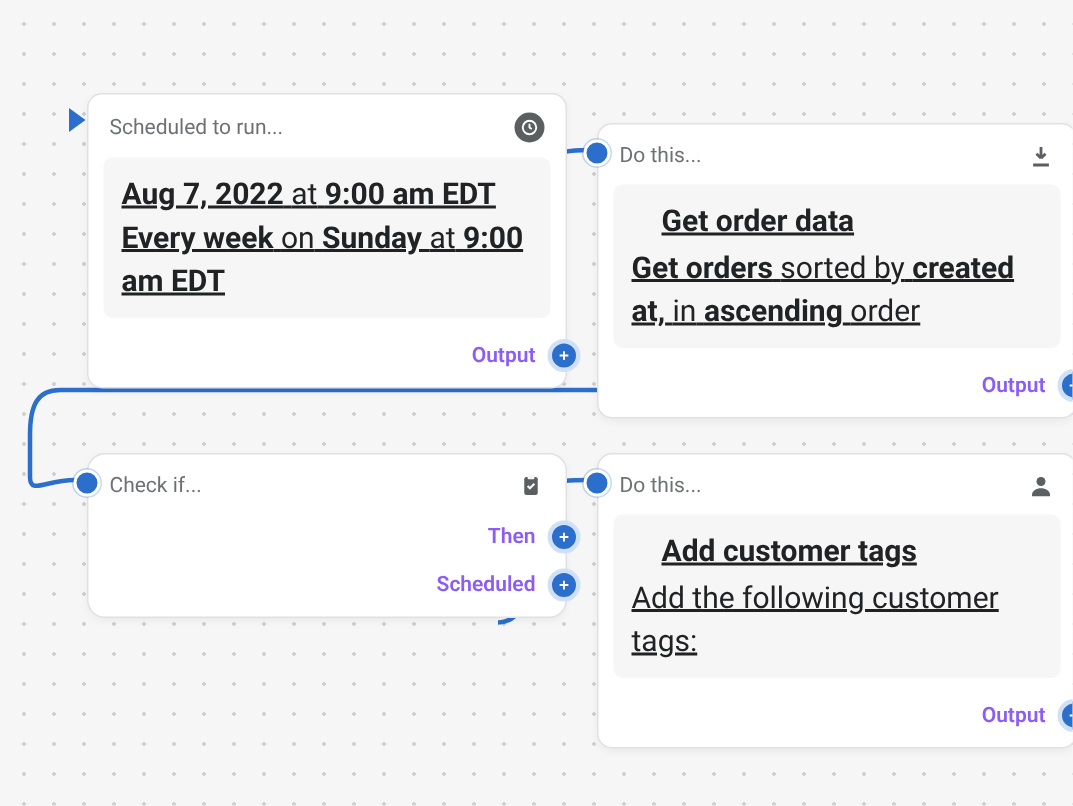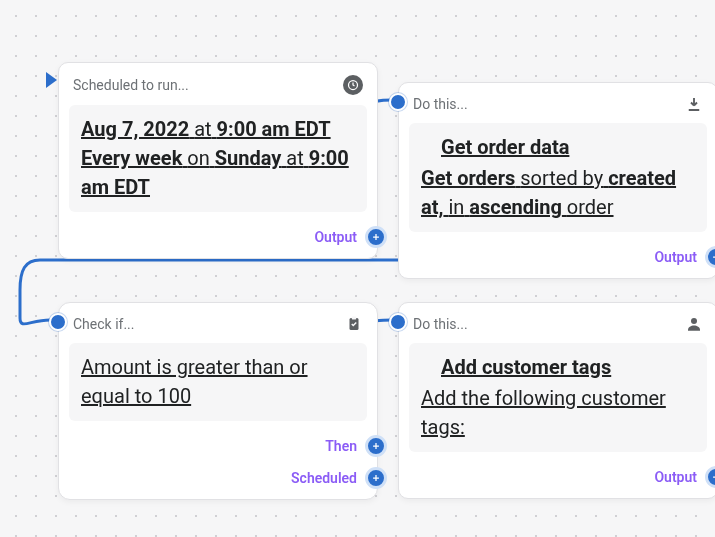--- a/index.html
+++ b/index.html
@@ -182,23 +182,20 @@
   <div class="header">
     <span>Check if...</span>
     <span class="header-icon">
       <svg viewBox="0 0 24 24" fill="currentColor">
             <rect x="6" y="4" width="12" height="16" rx="2"></rect>
             <rect x="9" y="2" width="6" height="4" rx="1" fill="#f6f6f7"></rect>
             <path d="M9 12l2 2 4-4" stroke="#f6f6f7" stroke-width="2" fill="none"></path>
           </svg>
     </span>
   </div>
-  <div class="body">
-    <div>Amount is greater than or equal to 100</div>
-  </div>
   <div class="output-row" style="padding-bottom:6px;padding-left:24px;">
     <span class="port-label">Then</span>
     <span class="plus-btn" style="margin-right:-20px;">
       <svg viewBox="0 0 24 24" fill="none" stroke="currentColor" stroke-width="3">
             <path d="M12 5v14M5 12h14"></path>
           </svg>
     </span>
   </div>
   <div class="output-row">
     <span class="port-label">Scheduled</span>

